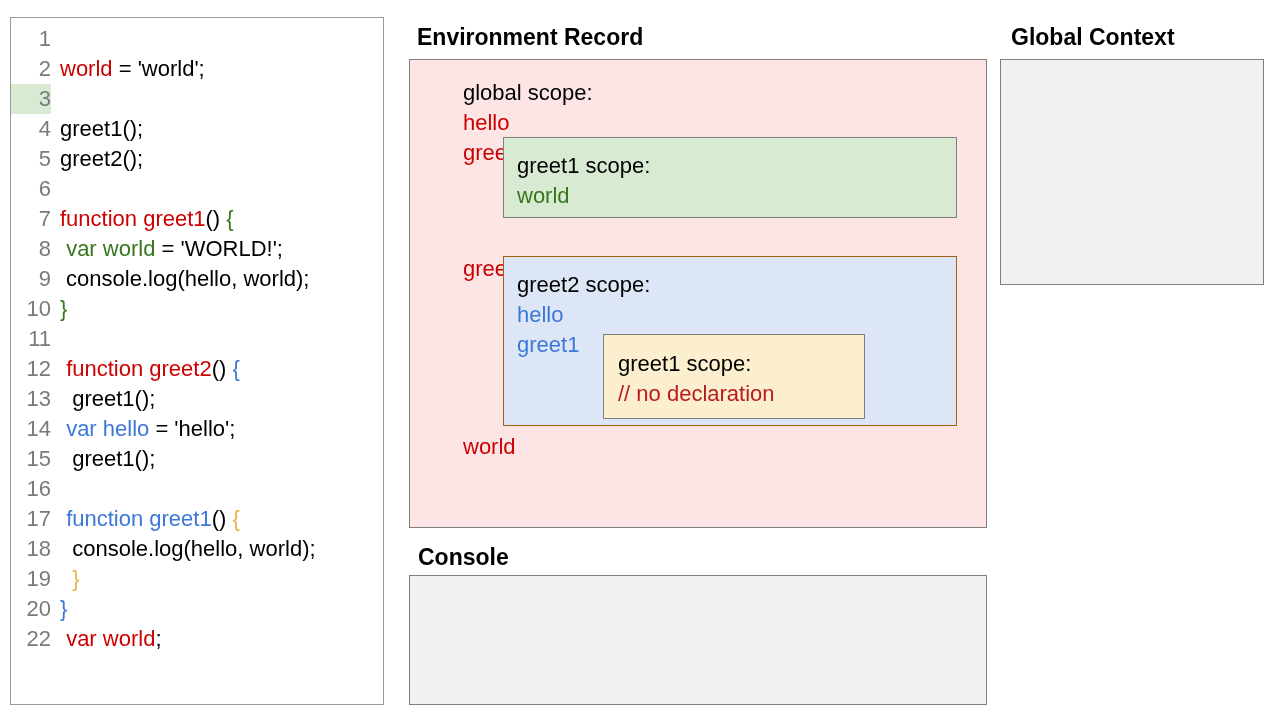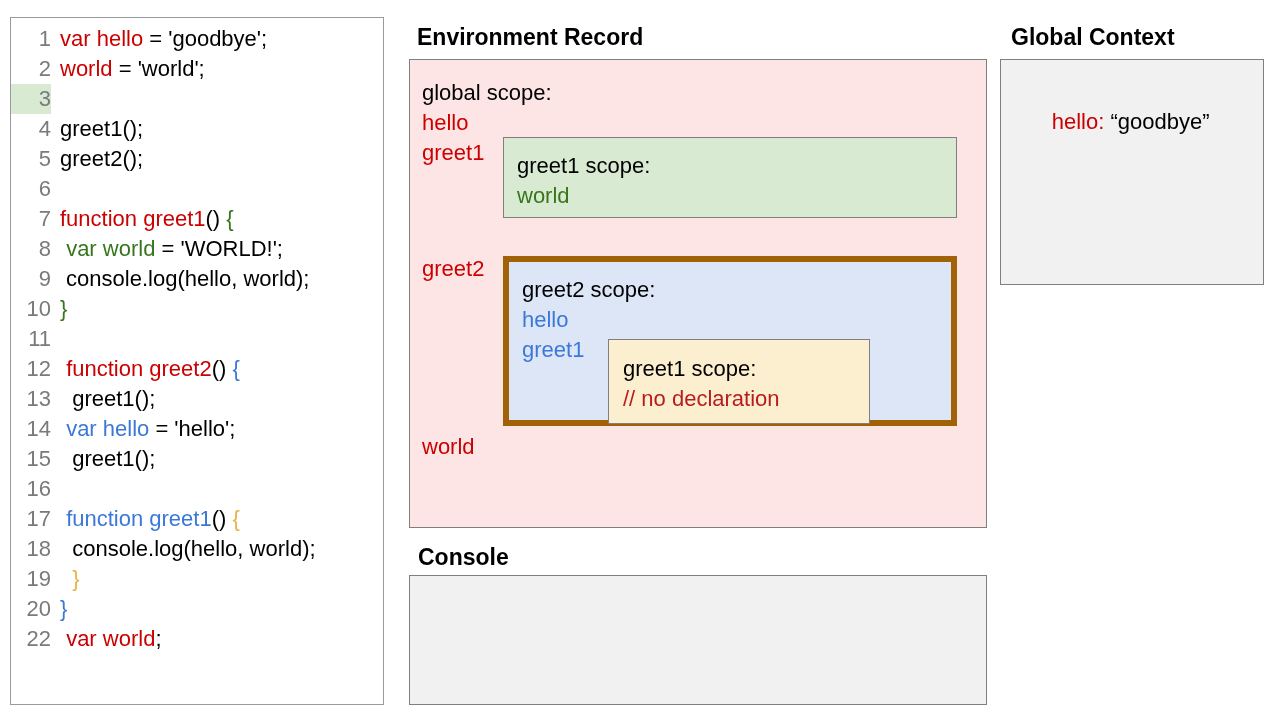--- a/index.html
+++ b/index.html
@@ -83,20 +83,21 @@
     height: 469px;
     background: #fce5e4;
     border: 1px solid #7f7f7f;
     box-sizing: border-box;
   }
   .scope-label {
     position: absolute;
     font-size: 22px;
     line-height: 30px;
     white-space: pre;
+    margin-left: 41px;
   }
   #er-global-scope { left: 12px; top: 18px; color: #000000; }
   #er-hello  { left: 12px; top: 48px;  color: #cc0000; }
   #er-greet1 { left: 12px; top: 78px;  color: #cc0000; }
   #er-greet2 { left: 12px; top: 194px; color: #cc0000; }
   #er-world  { left: 12px; top: 372px; color: #cc0000; }
 
   #greet1-scope-box {
     position: absolute;
     left: 93px;
@@ -107,21 +108,21 @@
     border: 1px solid #7f7f7f;
     box-sizing: border-box;
   }
   #greet2-scope-box {
     position: absolute;
     left: 93px;
     top: 196px;
     width: 454px;
     height: 170px;
     background: #dce6f6;
-    border: 6px solid #a16207;
+    border: 1px solid #a16207;
     box-sizing: border-box;
   }
   #greet1-inner-scope-box {
     position: absolute;
     left: 99px;
     top: 77px;
     width: 262px;
     height: 85px;
     background: #fcefd0;
     border: 1px solid #7f7f7f;
@@ -188,21 +189,21 @@
     white-space: pre;
   }
 </style>
 </head>
 <body>
 
 <div id="root">
 
   <div id="code-panel">
     <div class="code-lines" id="code-lines">
-        <div class="code-line"><span class="ln">1</span><span class="code-text"><span class="tok-red">var hello</span><span class="tok-black"> = 'goodbye';</span></span></div>
+        <div class="code-line"><span class="ln">1</span></div>
         <div class="code-line"><span class="ln">2</span><span class="code-text"><span class="tok-red">world</span><span class="tok-black"> = 'world';</span></span></div>
         <div class="code-line"><span class="ln hl">3</span><span class="code-text"></span></div>
         <div class="code-line"><span class="ln">4</span><span class="code-text"><span class="tok-black">greet1();</span></span></div>
         <div class="code-line"><span class="ln">5</span><span class="code-text"><span class="tok-black">greet2();</span></span></div>
         <div class="code-line"><span class="ln">6</span><span class="code-text"></span></div>
         <div class="code-line"><span class="ln">7</span><span class="code-text"><span class="tok-red">function greet1</span><span class="tok-black">() </span><span class="tok-green">{</span></span></div>
         <div class="code-line"><span class="ln">8</span><span class="code-text"><span class="tok-black"> </span><span class="tok-green">var world</span><span class="tok-black"> = 'WORLD!';</span></span></div>
         <div class="code-line"><span class="ln">9</span><span class="code-text"><span class="tok-black"> console.log(hello, world);</span></span></div>
         <div class="code-line"><span class="ln">10</span><span class="code-text"><span class="tok-green">}</span></span></div>
         <div class="code-line"><span class="ln">11</span><span class="code-text"></span></div>
@@ -241,23 +242,20 @@
       <div id="greet1-inner-scope-box">
         <div class="box-line" id="g1i-title">greet1 scope:</div>
         <div class="box-line" id="g1i-note">// no declaration</div>
       </div>
     </div>
   </div>
 
   <div class="section-title" id="gc-title">Global Context</div>
 
   <div id="gc-box">
-    <div class="gc-line" id="gc-line-1">
-      <span class="gc-key">hello:</span><span class="gc-val"> “goodbye”</span>
-    </div>
   </div>
 
   <div class="section-title" id="console-title">Console</div>
 
   <div id="console-box">
     <div id="console-content"></div>
   </div>
 
 </div>
 

